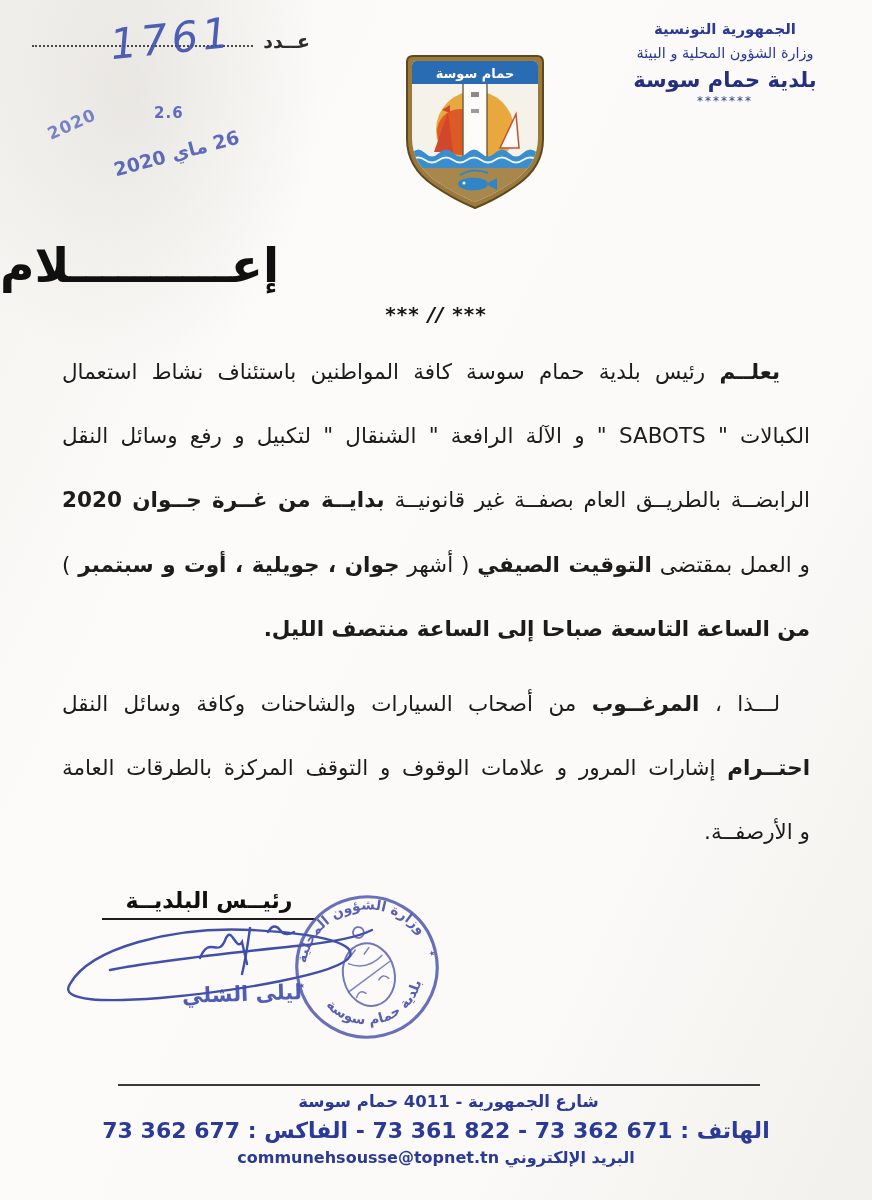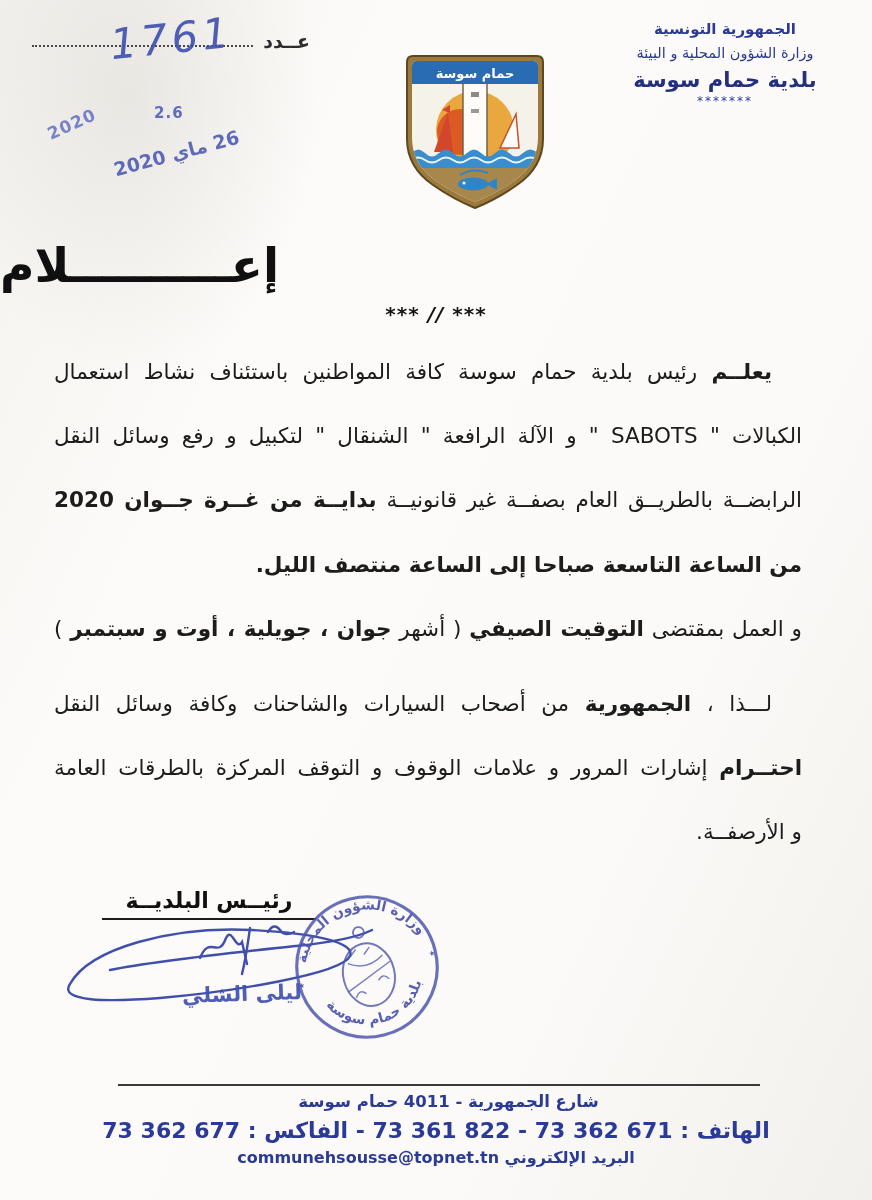--- a/index.html
+++ b/index.html
@@ -29,21 +29,21 @@
   }
   .hand-date{position:absolute;top:74px;left:122px;font-size:15px;font-weight:600;color:#5f6cc0;letter-spacing:1px;}
   .stamp-year{position:absolute;top:84px;left:14px;transform:rotate(-24deg);color:#5a68c0;font-weight:bold;font-size:17px;letter-spacing:1px;opacity:.8;}
   .stamp-date{position:absolute;top:112px;left:80px;transform:rotate(-15deg);color:#4553b2;font-weight:bold;font-size:19px;letter-spacing:1px;opacity:.85;direction:rtl;white-space:nowrap;}
   
   .emblem{position:absolute;top:52px;left:404px;width:142px;height:162px;}
   
   .doc-title{position:absolute;top:238px;left:0;width:100%;text-align:left;font-size:47px;font-weight:bold;color:#101010;direction:rtl;}
   .doc-sep{position:absolute;top:302px;left:0;width:100%;text-align:center;font-size:20px;font-weight:bold;font-style:italic;letter-spacing:1px;color:#161616;}
   
-  .body-text{position:absolute;top:356px;left:54px;width:748px;direction:rtl;font-size:21.5px;color:#1c1c1c;}
+  .body-text{position:absolute;top:356px;left:62px;width:748px;direction:rtl;font-size:21.5px;color:#1c1c1c;}
   .bline{margin-bottom:33px;line-height:1.45;text-align:justify;text-align-last:justify;}
   .bline.short{text-align:right;text-align-last:auto;}
   .bline.indent{text-indent:30px;}
   .para2{margin-top:44px;}
   .b{font-weight:bold;}
   
   .sig-title{position:absolute;top:888px;left:102px;width:214px;text-align:center;font-size:22px;font-weight:bold;color:#101010;border-bottom:2.5px solid #1d1d1d;padding-bottom:5px;direction:rtl;}
   .sig-svg{position:absolute;top:902px;left:50px;width:332px;height:128px;}
   .name-stamp{position:absolute;top:982px;left:182px;font-size:21px;font-weight:bold;color:#4150b2;transform:rotate(-2deg);direction:rtl;letter-spacing:1px;opacity:.92;}
   .round-stamp{position:absolute;top:888px;left:288px;width:158px;height:158px;opacity:.93;}
@@ -122,30 +122,30 @@
     <div>
       <div class="bline indent">
         <span class="b">يعلــم</span><span> رئيس بلدية حمام سوسة كافة المواطنين باستئناف نشاط استعمال</span>
       </div>
       <div class="bline">
         <span>الكبالات " SABOTS " و الآلة الرافعة " الشنقال " لتكبيل و رفع وسائل النقل</span>
       </div>
       <div class="bline">
         <span>الرابضــة بالطريــق العام بصفــة غير قانونيــة </span><span class="b">بدايــة من غــرة جــوان 2020</span>
       </div>
+      <div class="bline">
+        <span>و العمل بمقتضى </span><span class="b">التوقيت الصيفي</span><span> ( أشهر </span><span class="b">جوان ، جويلية ، أوت و سبتمبر</span><span> )</span>
+      </div>
       <div class="bline short">
         <span class="b">من الساعة التاسعة صباحا إلى الساعة منتصف الليل.</span>
       </div>
-      <div class="bline">
-        <span>و العمل بمقتضى </span><span class="b">التوقيت الصيفي</span><span> ( أشهر </span><span class="b">جوان ، جويلية ، أوت و سبتمبر</span><span> )</span>
-      </div>
     </div>
     <div class="para2">
       <div class="bline indent">
-        <span>لـــذا ، </span><span class="b">الجمهورية</span><span> من أصحاب السيارات والشاحنات وكافة وسائل النقل</span>
+        <span>لـــذا ، </span><span class="b">المرغــوب</span><span> من أصحاب السيارات والشاحنات وكافة وسائل النقل</span>
       </div>
       <div class="bline">
         <span class="b">احتــرام</span><span> إشارات المرور و علامات الوقوف و التوقف المركزة بالطرقات العامة</span>
       </div>
       <div class="bline short">
         <span>و الأرصفــة.</span>
       </div>
     </div>
   </div>
 

